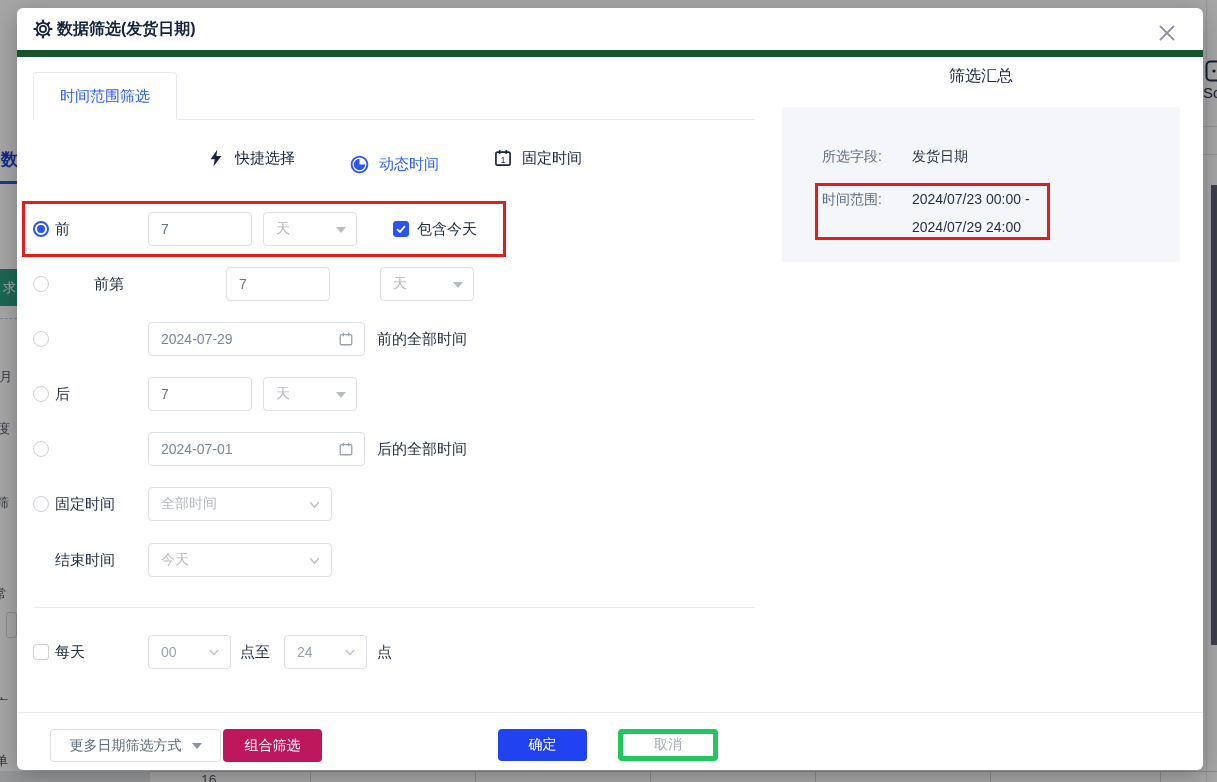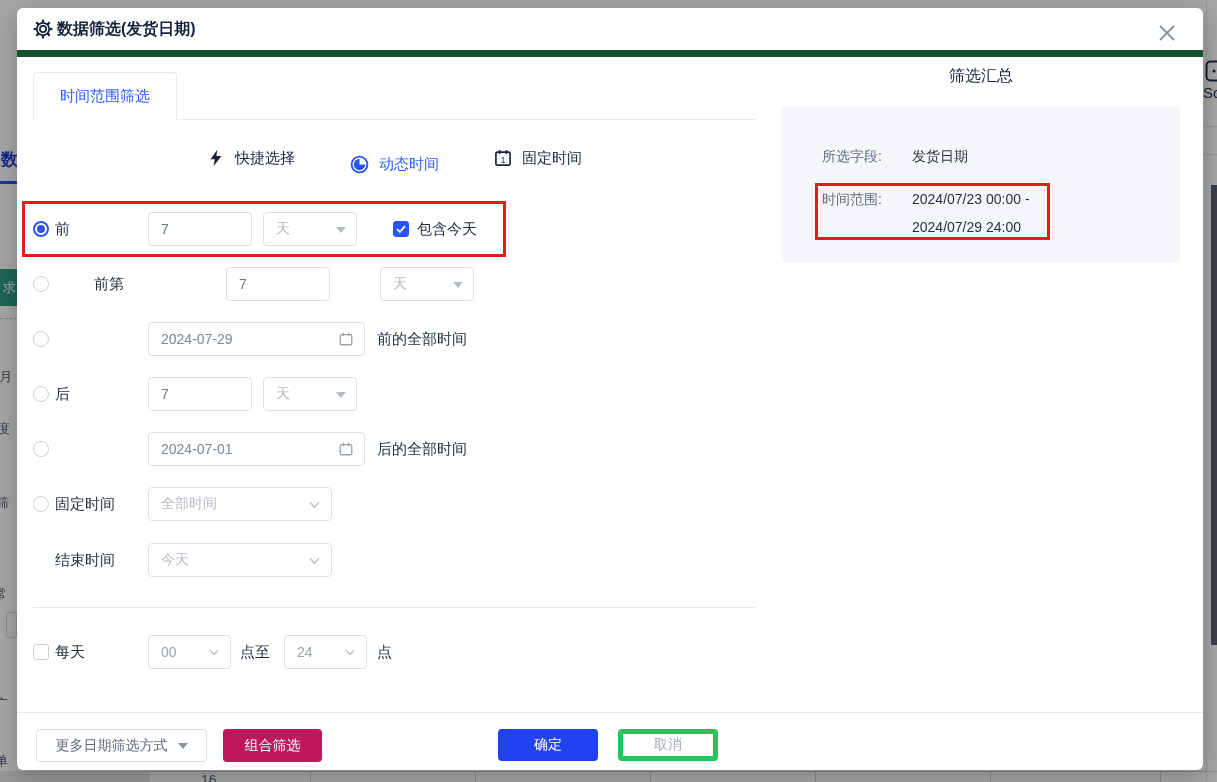--- a/index.html
+++ b/index.html
@@ -77,24 +77,24 @@
   .sum-title { position:absolute; left:765px; top:58px; width:398px; text-align:center;
                font-size:16px; color:#17233d; }
   .sum-box { position:absolute; left:765px; top:99px; width:398px; height:155px; background:#f5f6fa; border-radius:2px; }
   .s-lbl { position:absolute; left:40px; font-size:14px; color:#5e6d82; }
   .s-val { position:absolute; left:130px; font-size:14px; color:#1f2d3d; }
 
   
   .footer { position:absolute; left:0; right:0; top:704px; height:58px; border-top:1px solid #e8eaec; }
   .btn { position:absolute; top:16px; height:33px; border-radius:4px; display:flex; align-items:center;
          justify-content:center; font-size:14px; cursor:pointer; }
-  .btn-more { left:19px; width:171px; border:1px solid #dcdfe6; color:#5f6b7c; gap:10px; background:#fff; }
+  .btn-more { left:33px; width:171px; border:1px solid #dcdfe6; color:#5f6b7c; gap:10px; background:#fff; }
   .btn-more .caret { border-top-color:#8a93a2; }
   .btn-combo { left:206px; width:99px; background:#be185d; color:#fff; }
-  .btn-ok { left:481px; width:100px; height:32px; background:#2142f0; color:#fff; }
+  .btn-ok { left:481px; width:89px; height:32px; background:#2142f0; color:#fff; }
   .btn-cancel { left:601px; width:100px; height:32px; border:5px solid #22c55e; color:#a2aab6; background:#fff; }
 </style>
 </head>
 <body>
 
 <div class="stage">
 
   <div class="bg">
     <span class="frag frag-blue" style="left:1px; top:148px;">数</span>
     <span class="blue-bar"></span>

